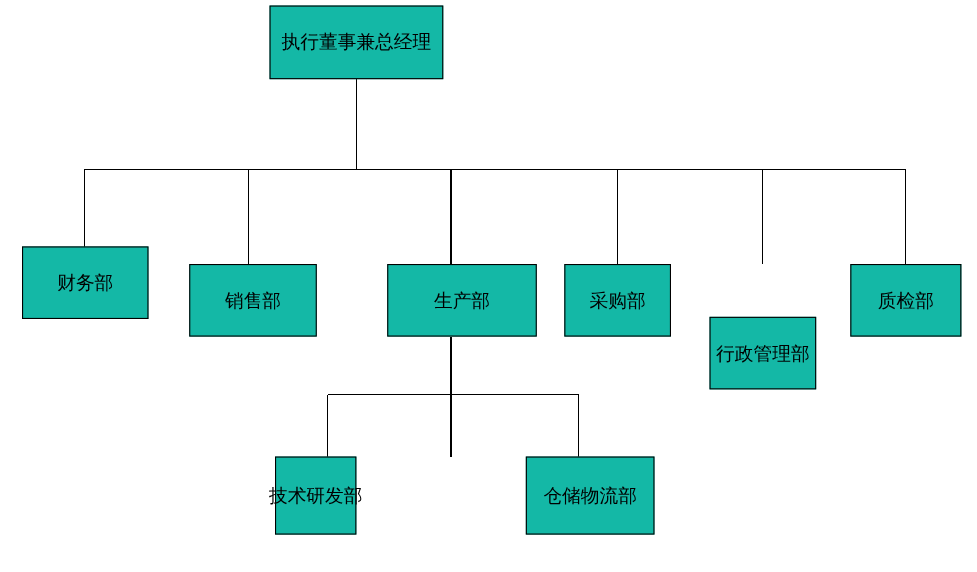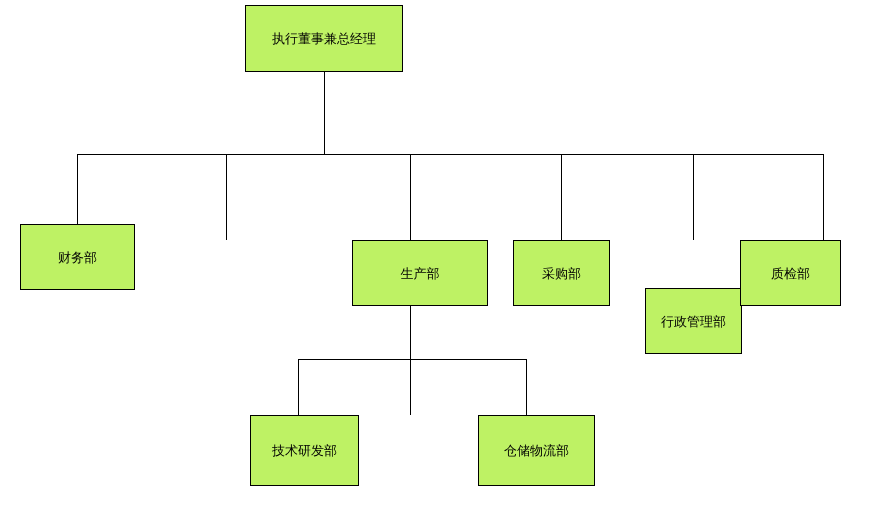--- a/index.html
+++ b/index.html
@@ -20,40 +20,40 @@
     left: 0;
     top: 0;
     width: 888px;
     height: 520px;
     pointer-events: none;
   }
   .node {
     position: absolute;
     box-sizing: border-box;
     border: 1px solid #000000;
-    background: #bef264;
+    background: #14b8a6;
     color: #000000;
-    font-size: 13px;
+    font-size: 17px;
     line-height: 1;
     display: flex;
     align-items: center;
     justify-content: center;
     white-space: nowrap;
   }
   
   .n-root       { left: 245px; top: 5px;   width: 158px; height: 67px; }
   
   .n-finance    { left: 20px;  top: 224px; width: 115px; height: 66px; }
   .n-sales      { left: 172px; top: 240px; width: 116px; height: 66px; }
   .n-production { left: 352px; top: 240px; width: 136px; height: 66px; }
   .n-purchasing { left: 513px; top: 240px; width: 97px;  height: 66px; }
   .n-admin      { left: 645px; top: 240px; width: 97px;  height: 66px; margin-top: 48px; }
-  .n-quality    { left: 740px; top: 240px; width: 101px; height: 66px; }
+  .n-quality    { left: 773px; top: 240px; width: 101px; height: 66px; }
   
-  .n-rnd        { left: 250px; top: 415px; width: 109px;  height: 71px; }
+  .n-rnd        { left: 250px; top: 415px; width: 74px;  height: 71px; }
   .n-workshop   { left: 362px; top: 415px; width: 99px;  height: 71px; }
   .n-logistics  { left: 478px; top: 415px; width: 117px;  height: 71px; }
 </style>
 </head>
 <body>
 
 <div class="canvas">
 
   <svg class="connectors" viewBox="0 0 888 520" xmlns="http://www.w3.org/2000/svg" shape-rendering="crispEdges" stroke="#000000" stroke-width="1" fill="none">
 
@@ -74,20 +74,21 @@
 
     <line x1="298" y1="359" x2="298" y2="415"></line>
     <line x1="410" y1="359" x2="410" y2="415"></line>
     <line x1="526" y1="359" x2="526" y2="415"></line>
   </svg>
 
   <div class="node n-root">执行董事兼总经理</div>
 
   <div class="node n-finance">财务部</div>
 
+  <div class="node n-sales">销售部</div>
 
   <div class="node n-production">生产部</div>
 
   <div class="node n-purchasing">采购部</div>
 
   <div class="node n-admin">行政管理部</div>
 
   <div class="node n-quality">质检部</div>
 
   <div class="node n-rnd">技术研发部</div>

